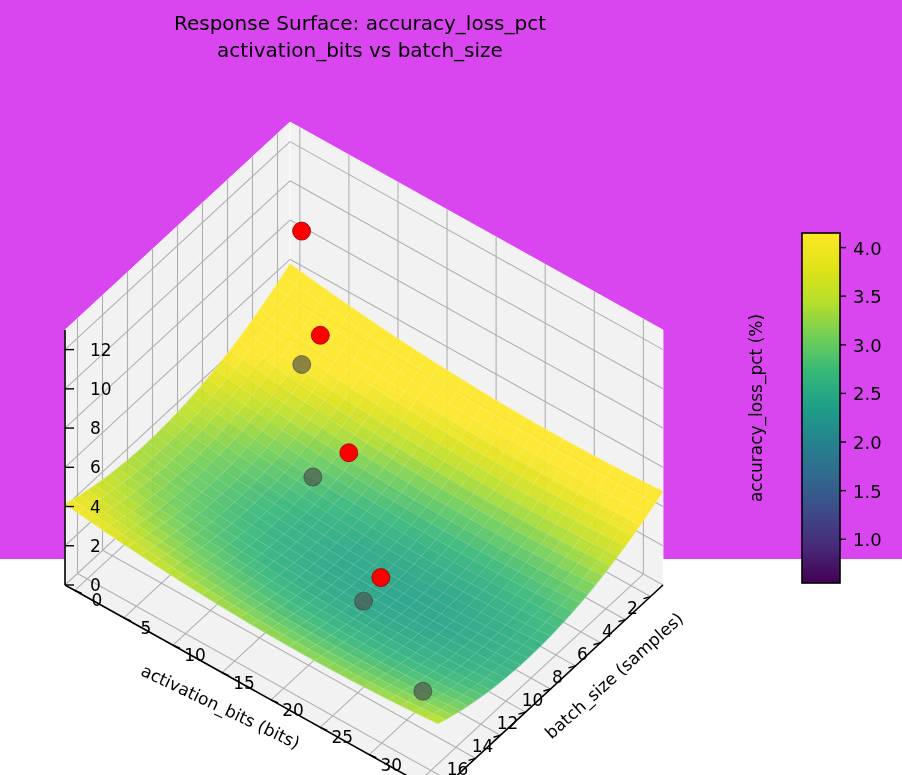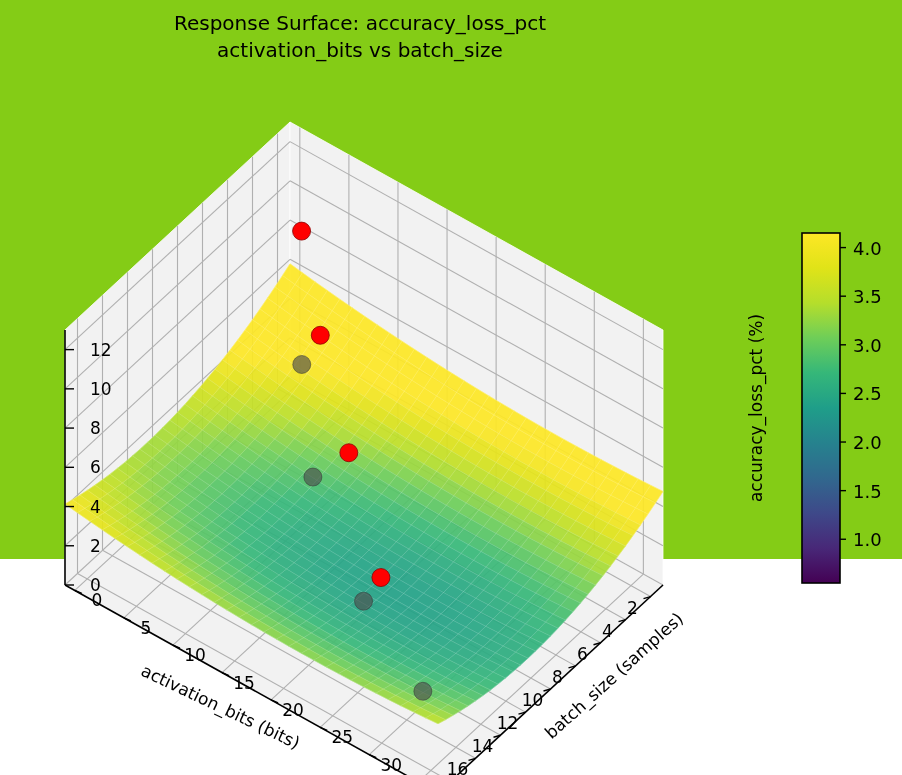--- a/index.html
+++ b/index.html
@@ -10,21 +10,21 @@
   body {
     width: 902px;
     height: 775px;
     font-family: "DejaVu Sans", sans-serif;
     overflow: hidden;
   }
   #figure {
     position: relative;
     width: 902px;
     height: 559px;
-    background: #84cc16;
+    background: #d946ef;
   }
   #plot-svg {
     position: absolute;
     left: 0;
     top: 0;
     width: 902px;
     height: 775px;
   }
   .title-text {
     font-family: "DejaVu Sans", sans-serif;

